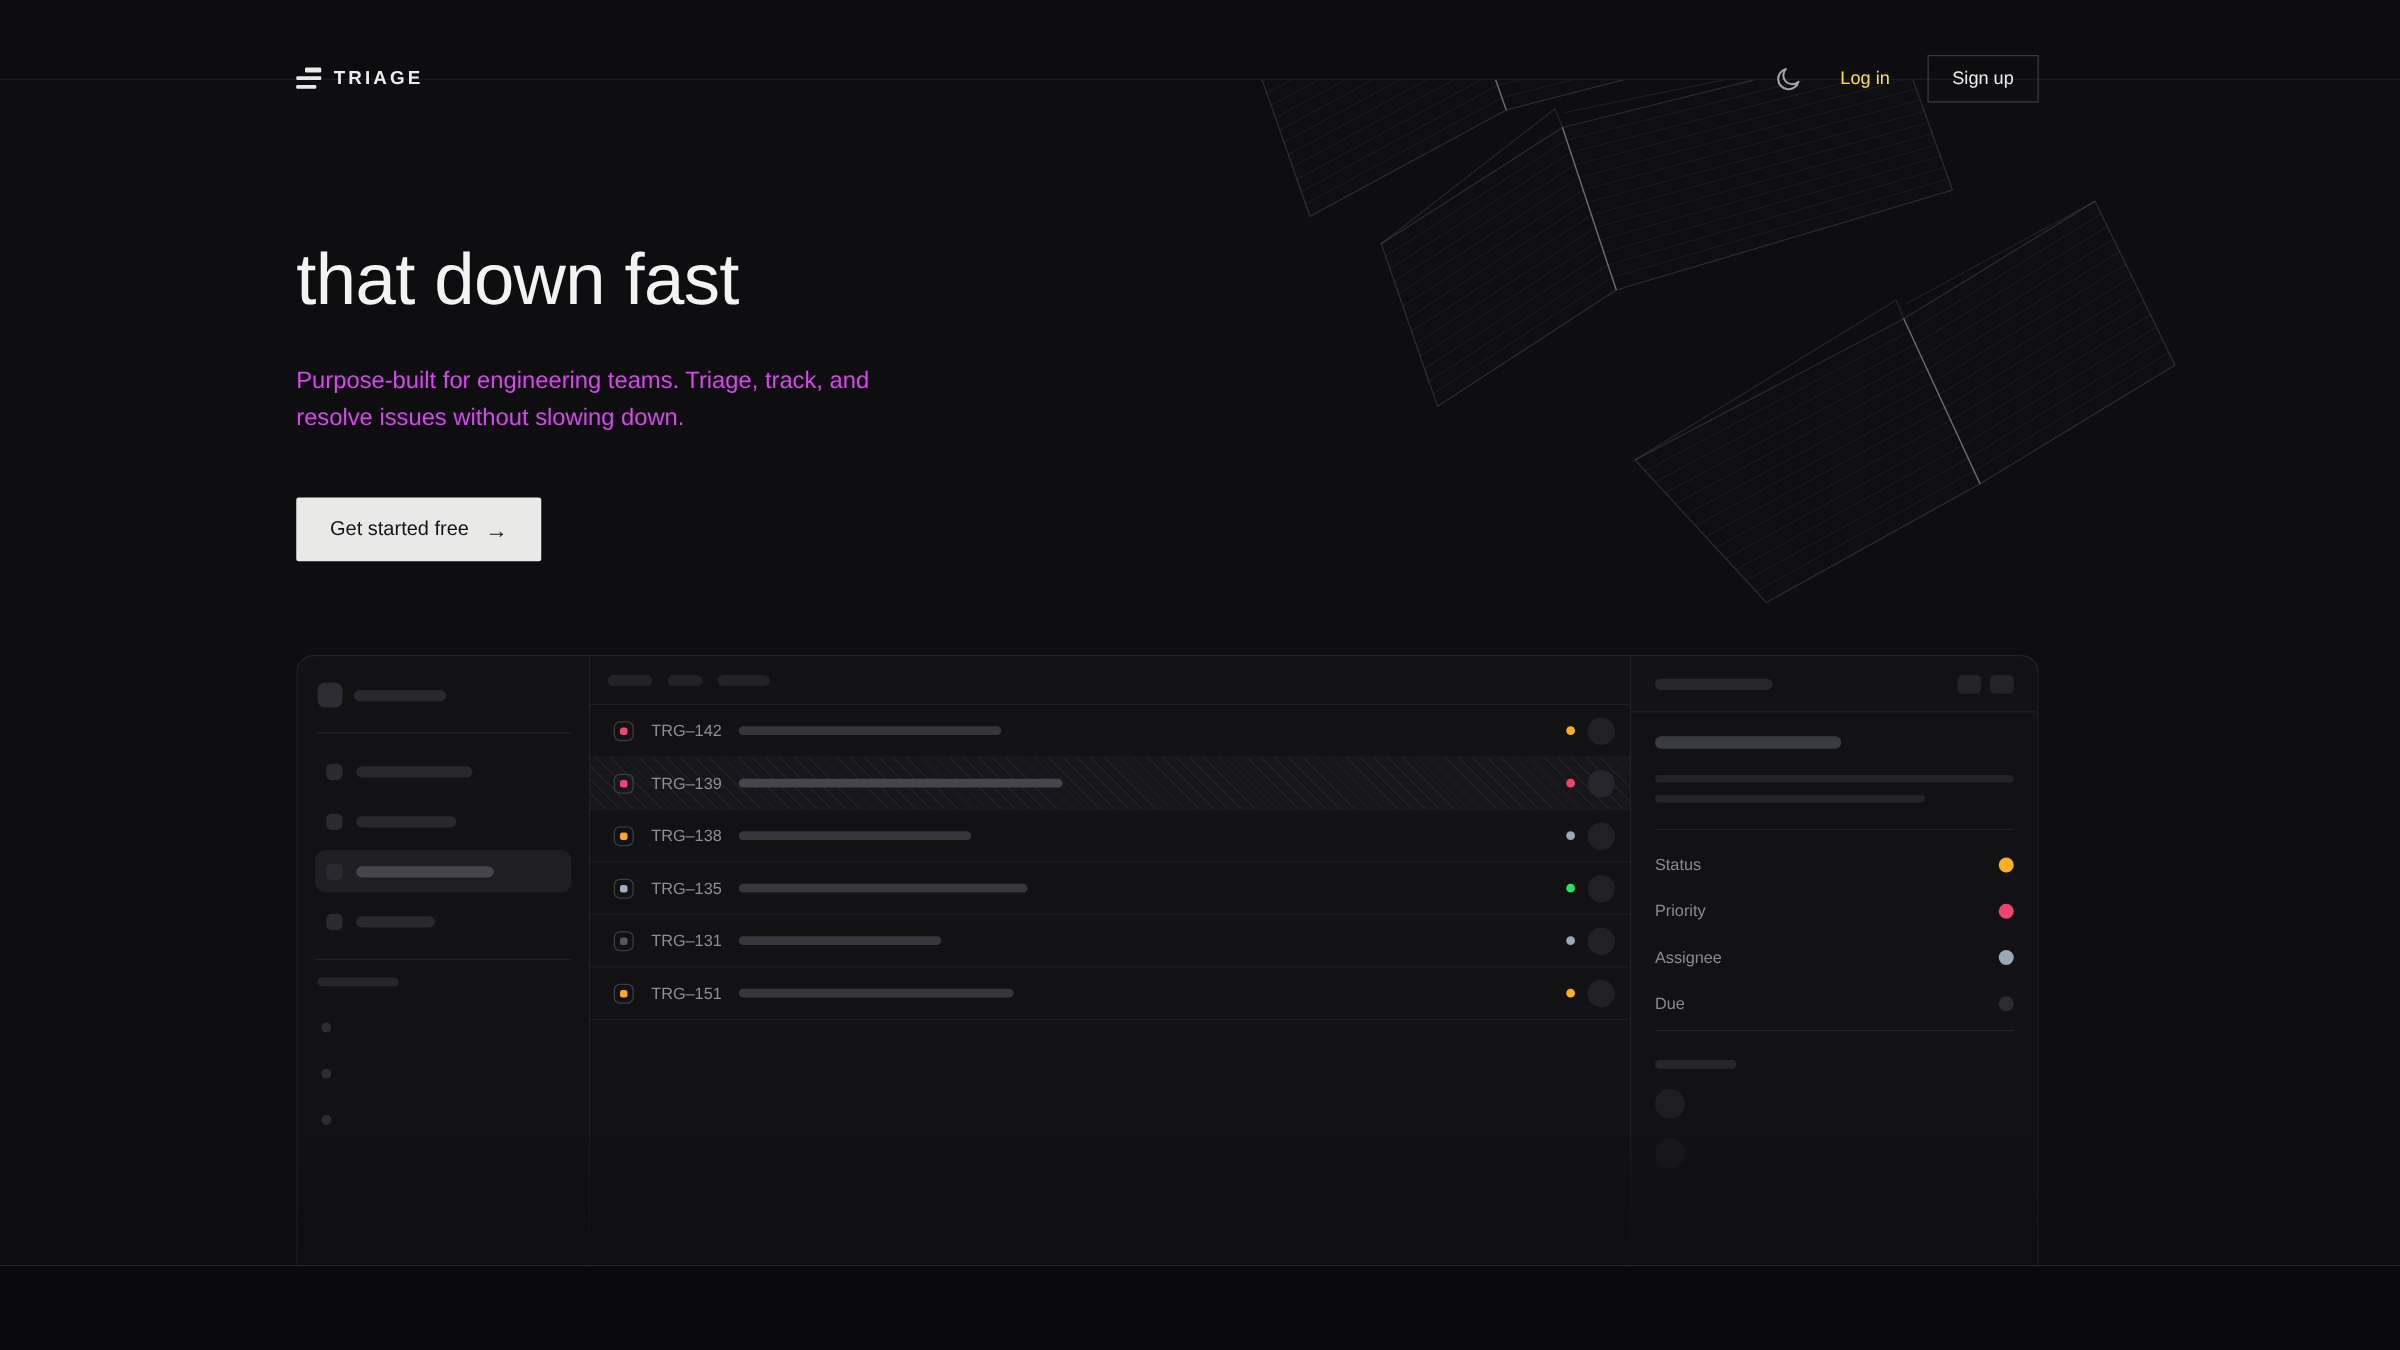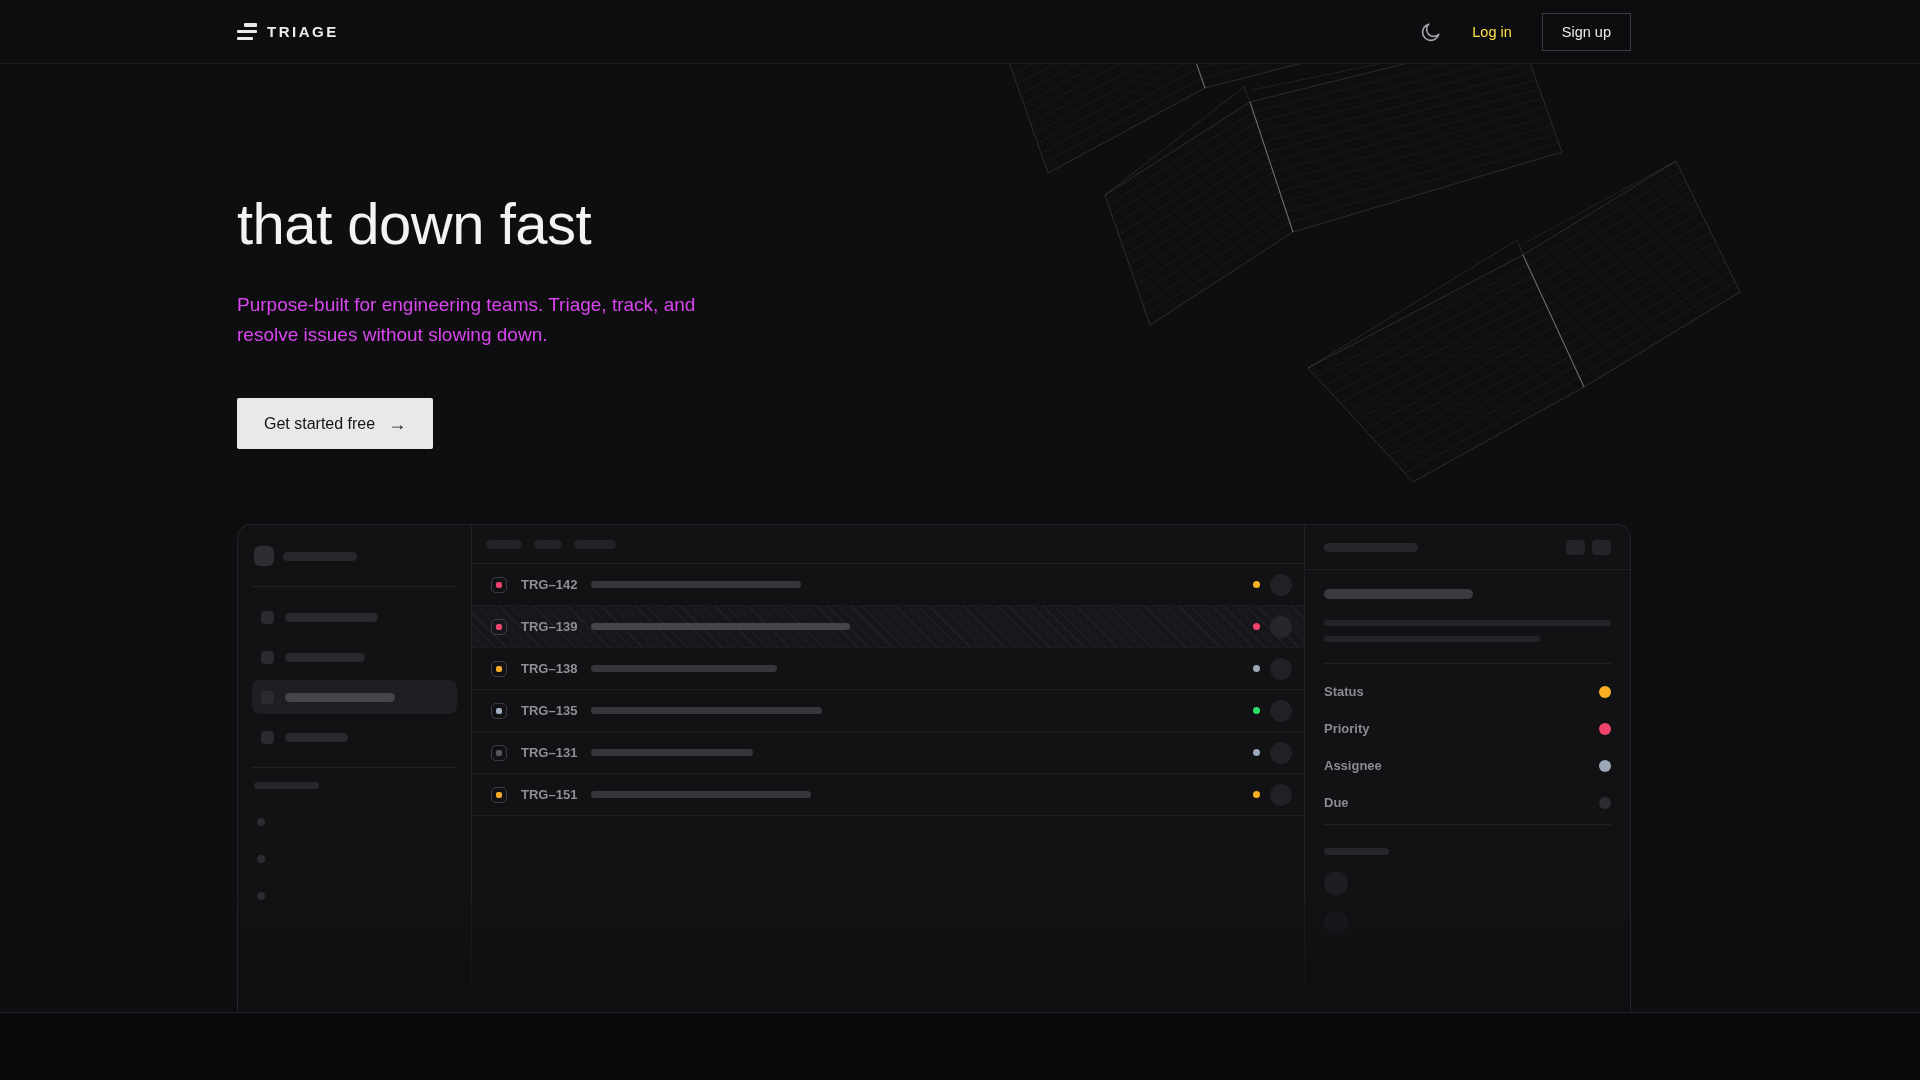--- a/index.html
+++ b/index.html
@@ -5,21 +5,21 @@
   * { margin:0; padding:0; box-sizing:border-box; }
   html,body { background:#0a0a0c; }
   .page {
     position:relative; width:1920px; height:1080px; overflow:hidden;
     background:#0e0e10; font-family:"Liberation Sans", sans-serif;
   }
   
   .nav { position:absolute; top:0; left:0; width:1920px; height:64px;
          background:#0d0d0f; border-bottom:1px solid #1c1c1f; z-index:6; }
   .nav-inner { position:absolute; left:237px; width:1394px; height:100%;
-               display:flex; justify-content:space-between; }
+               display:flex; justify-content:space-between;margin-top:31px; }
   .brand { display:flex; align-items:center; gap:10px; }
   .logo { width:20px; height:17px; display:flex; flex-direction:column; justify-content:space-between; }
   .logo i { display:block; height:3.5px; border-radius:1px; background:#e9e9ea; }
   .logo i:nth-child(1){ width:13px; align-self:flex-end; }
   .logo i:nth-child(2){ width:20px; }
   .logo i:nth-child(3){ width:16px; }
   .brand-name { color:#ededee; font-weight:bold; font-size:15px; letter-spacing:2.5px; }
   .nav-right { display:flex; align-items:center; gap:30px; }
   .theme-btn { background:none; border:none; padding:0; display:flex; cursor:pointer; }
   .login { color:#fde047; font-size:14.5px; cursor:pointer; text-decoration:none; }
@@ -33,21 +33,21 @@
   .hero p { position:absolute; left:237px; top:226px; font-size:19px; line-height:30px;
             color:#d946ef; }
   .cta { position:absolute; left:237px; top:334px; height:51px; display:inline-flex;
          align-items:center; gap:13px; background:#e9e9e8; color:#151517;
          font-family:inherit; font-size:16px; font-weight:500; padding:0 27px;
          border:none; border-radius:2px; cursor:pointer; }
   .cta .arrow { font-size:18px; line-height:1; }
   
   .preview { position:absolute; left:237px; top:524px; width:1394px; height:488px;
              background:#121215; border:1px solid #232329; border-bottom:none;
-             border-radius:14px 14px 0 0; display:flex; overflow:hidden; z-index:2;font-weight:bold; }
+             border-radius:14px 14px 0 0; display:flex; overflow:hidden; z-index:2; }
   .fade { position:absolute; left:0; right:0; bottom:0; height:120px; z-index:5;
           background:linear-gradient(rgba(14,14,16,0), rgba(14,14,16,0.88)); pointer-events:none; }
   
   .sb { width:233px; padding:14px 14px 0; flex:none; }
   .sb-head { display:flex; align-items:center; gap:9px; padding:7px 2px; }
   .sb-avatar { width:20px; height:20px; border-radius:6px; background:#2c2c32; }
   .pill { border-radius:5px; background:#28282d; }
   .sb-head .pill { width:74px; height:9px; }
   .sb-div { height:1px; background:#222227; margin:13px 0; }
   .sb-item { display:flex; align-items:center; gap:11px; height:34px; padding:0 9px;

